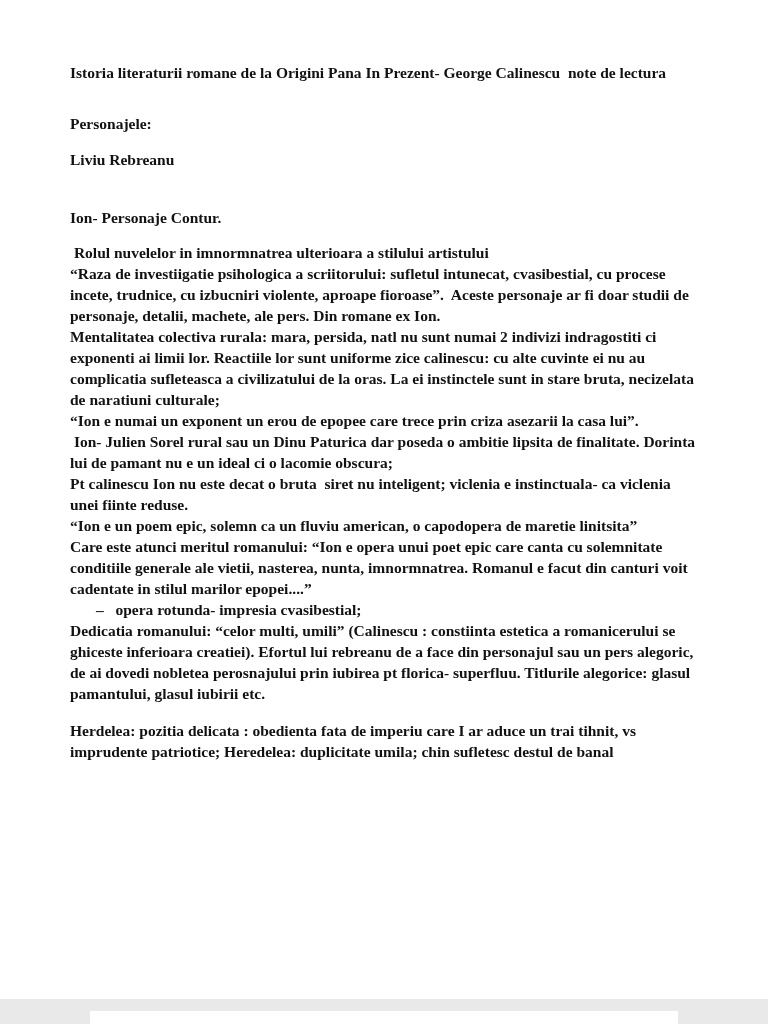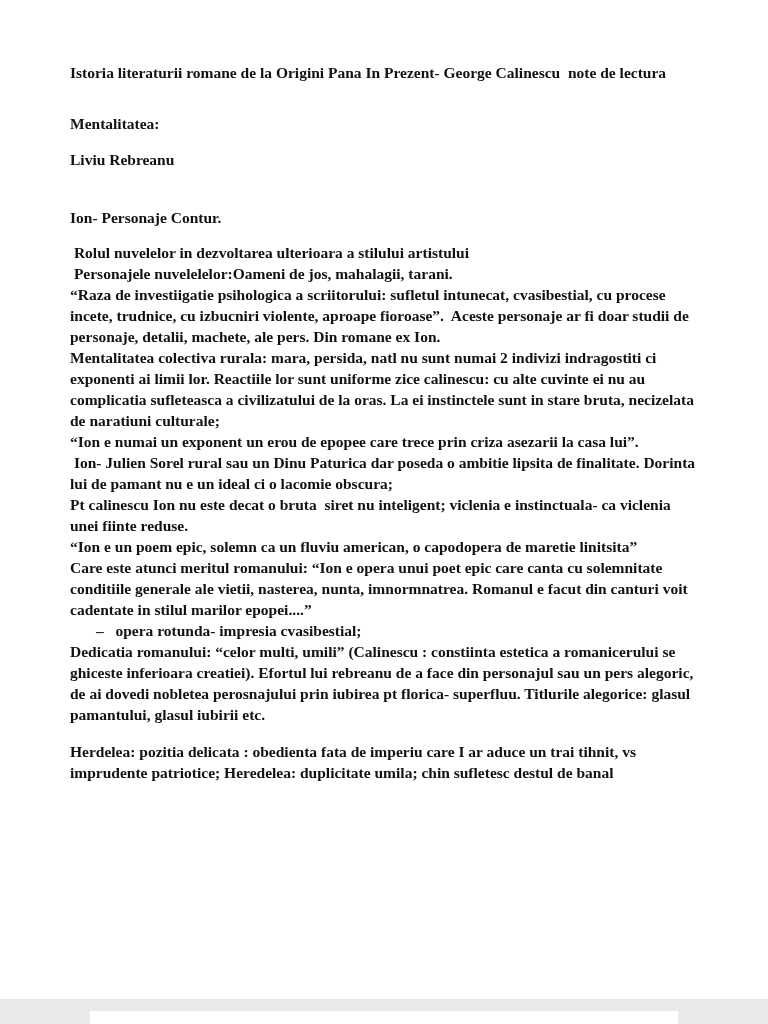--- a/index.html
+++ b/index.html
@@ -61,25 +61,24 @@
     background: #ffffff;
   }
 </style>
 </head>
 <body>
 
 <div class="viewer">
   <div class="page">
     <div class="content">
       <p>Istoria literaturii romane de la Origini Pana In Prezent- George Calinescu  note de lectura</p>
-      <p class="gap-romancierii">Mentalitatea:</p>
+      <p class="gap-romancierii">Personajele:</p>
       <p class="gap-liviu">Liviu Rebreanu</p>
       <p class="gap-ion-title">Ion- Personaje Contur.</p>
-      <p class="gap-rolul"> Rolul nuvelelor in dezvoltarea ulterioara a stilului artistului</p>
-      <p> Personajele nuvelelelor:Oameni de jos, mahalagii, tarani.</p>
+      <p class="gap-rolul"> Rolul nuvelelor in imnormnatrea ulterioara a stilului artistului</p>
       <p>“Raza de investiigatie psihologica a scriitorului: sufletul intunecat, cvasibestial, cu procese incete, trudnice, cu izbucniri violente, aproape fioroase”.  Aceste personaje ar fi doar studii de personaje, detalii, machete, ale pers. Din romane ex Ion.</p>
       <p>Mentalitatea colectiva rurala: mara, persida, natl nu sunt numai 2 indivizi indragostiti ci exponenti ai limii lor. Reactiile lor sunt uniforme zice calinescu: cu alte cuvinte ei nu au complicatia sufleteasca a civilizatului de la oras. La ei instinctele sunt in stare bruta, necizelata de naratiuni culturale;</p>
       <p>“Ion e numai un exponent un erou de epopee care trece prin criza asezarii la casa lui”.</p>
       <p> Ion- Julien Sorel rural sau un Dinu Paturica dar poseda o ambitie lipsita de finalitate. Dorinta lui de pamant nu e un ideal ci o lacomie obscura;</p>
       <p>Pt calinescu Ion nu este decat o bruta  siret nu inteligent; viclenia e instinctuala- ca viclenia unei fiinte reduse.</p>
       <p>“Ion e un poem epic, solemn ca un fluviu american, o capodopera de maretie linitsita”</p>
       <p>Care este atunci meritul romanului: “Ion e opera unui poet epic care canta cu solemnitate conditiile generale ale vietii, nasterea, nunta, imnormnatrea. Romanul e facut din canturi voit cadentate in stilul marilor epopei....”</p>
       <p class="indent">–   opera rotunda- impresia cvasibestial;</p>
       <p>Dedicatia romanului: “celor multi, umili” (Calinescu : constiinta estetica a romanicerului se ghiceste inferioara creatiei). Efortul lui rebreanu de a face din personajul sau un pers alegoric, de ai dovedi nobletea perosnajului prin iubirea pt florica- superfluu. Titlurile alegorice: glasul pamantului, glasul iubirii etc.</p>
       <p class="gap-herdelea">Herdelea: pozitia delicata : obedienta fata de imperiu care I ar aduce un trai tihnit, vs imprudente patriotice; Heredelea: duplicitate umila; chin sufletesc destul de banal</p>

